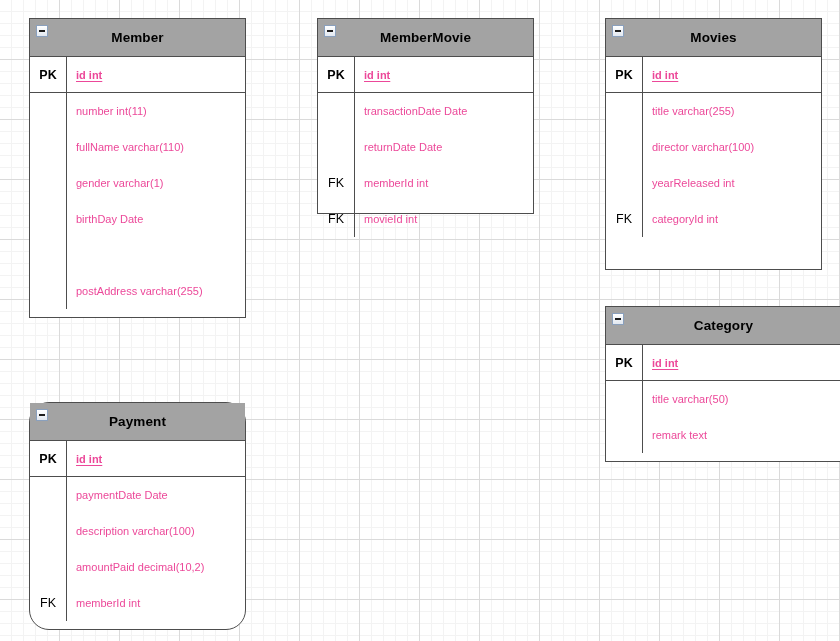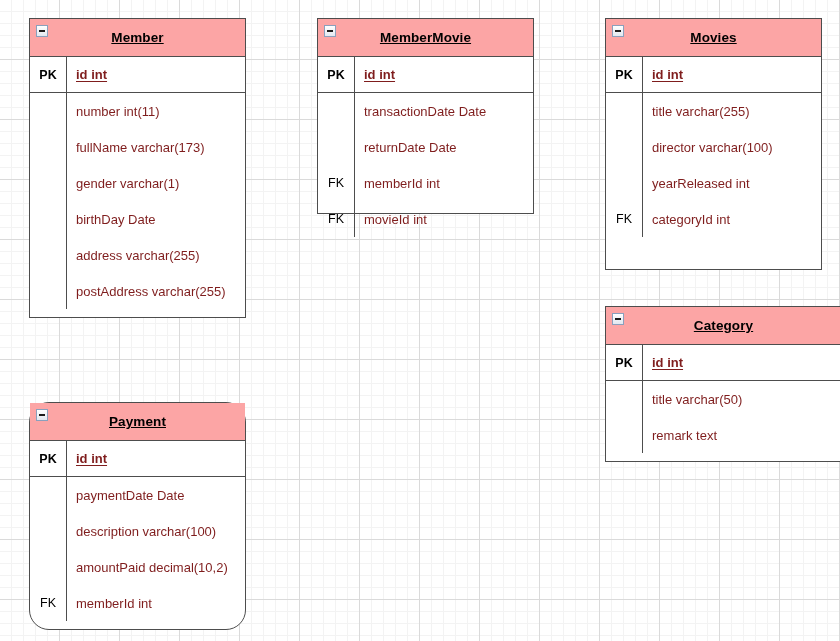--- a/index.html
+++ b/index.html
@@ -48,22 +48,21 @@
   }
 
   .entity-header {
     position: relative;
     box-sizing: border-box;
     height: 38px;
     border-bottom: 1.6px solid #4d4d4d;
     display: flex;
     align-items: center;
     justify-content: center;
-    background: #fca5a5;
-    text-decoration: underline;
+    background: #a3a3a3;
   }
   .entity-title {
     font-size: 13.5px;
     font-weight: bold;
     letter-spacing: .1px;
     color: #000;
   }
 
   
   .collapse-icon {
@@ -112,22 +111,22 @@
     color: #000;
   }
   .row.pk-row .key-cell { font-weight: bold; }
   .name-cell {
     box-sizing: border-box;
     flex: 1 1 auto;
     height: 100%;
     display: flex;
     align-items: center;
     padding-left: 9px;
-    font-size: 13px;
-    color: #7f1d1d;
+    font-size: 11px;
+    color: #ec4899;
     white-space: nowrap;
   }
   .row.pk-row .name-cell {
     font-weight: bold;
     text-decoration: underline;
     text-underline-offset: 2px;
   }
 
   
   .body-pad { height: 8px; }
@@ -145,33 +144,32 @@
         <div class="row pk-row">
           <div class="key-cell">PK</div>
           <div class="name-cell">id int</div>
         </div>
         <div class="row">
           <div class="key-cell"></div>
           <div class="name-cell">number int(11)</div>
         </div>
         <div class="row">
           <div class="key-cell"></div>
-          <div class="name-cell">fullName varchar(173)</div>
+          <div class="name-cell">fullName varchar(110)</div>
         </div>
         <div class="row">
           <div class="key-cell"></div>
           <div class="name-cell">gender varchar(1)</div>
         </div>
         <div class="row">
           <div class="key-cell"></div>
           <div class="name-cell">birthDay Date</div>
         </div>
         <div class="row">
           <div class="key-cell"></div>
-          <div class="name-cell">address varchar(255)</div>
         </div>
         <div class="row">
           <div class="key-cell"></div>
           <div class="name-cell">postAddress varchar(255)</div>
         </div>
         <div class="body-pad"></div>
       </div>
     </div>
     <div class="entity" style="left: 317px; top: 18px; width: 217px; height: 196px;">
       <div class="entity-header">

